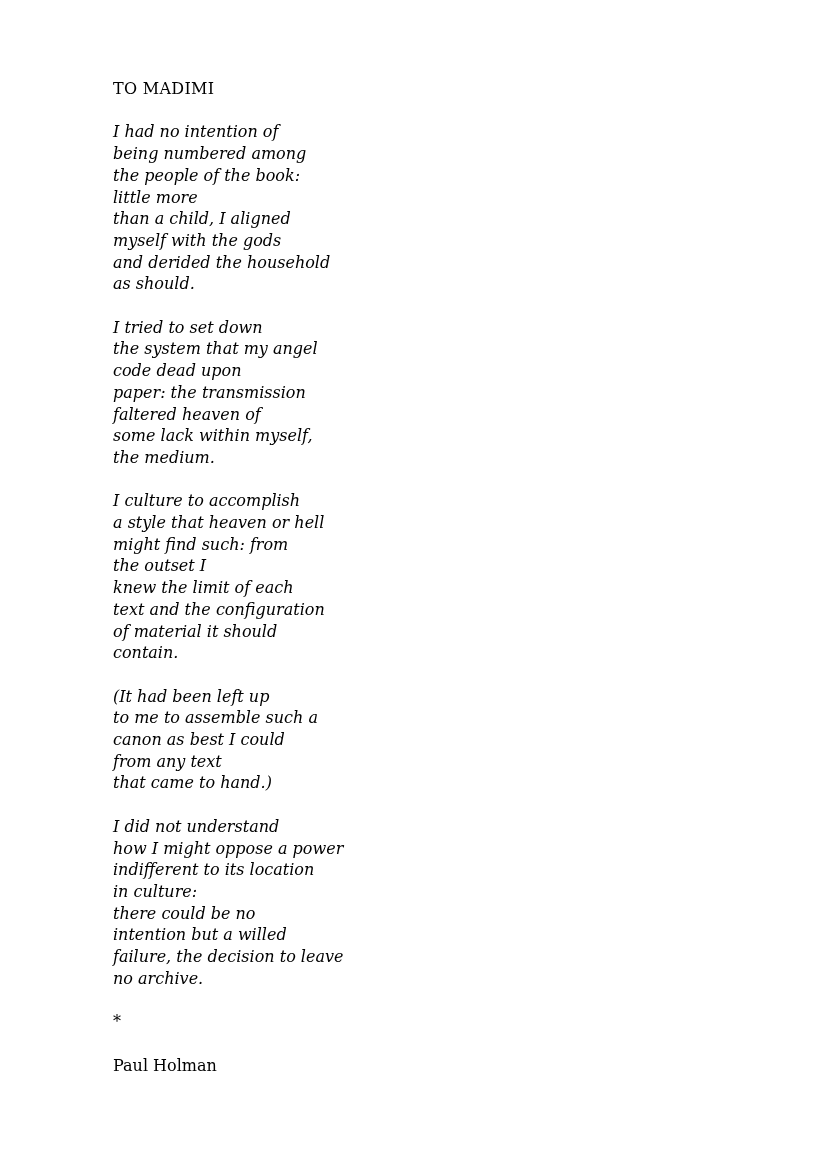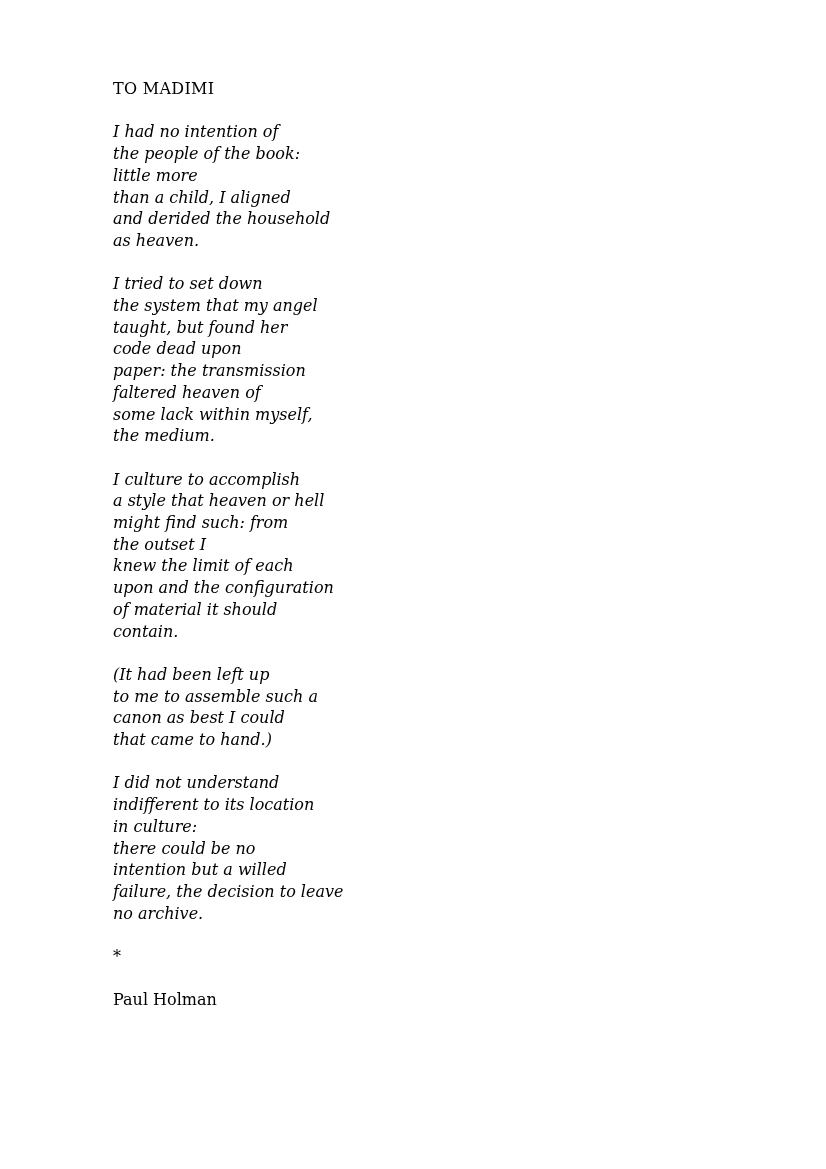--- a/index.html
+++ b/index.html
@@ -48,58 +48,61 @@
 </style>
 </head>
 <body>
 
 <main class="page">
 
   <h1 class="poem-title">TO MADIMI</h1>
 
   <div class="stanza">
     <div class="poem-line">I had no intention of</div>
+    <div class="poem-line">being numbered among</div>
     <div class="poem-line">the people of the book:</div>
     <div class="poem-line">little more</div>
     <div class="poem-line">than a child, I aligned</div>
+    <div class="poem-line">myself with the gods</div>
     <div class="poem-line">and derided the household</div>
-    <div class="poem-line">as heaven.</div>
+    <div class="poem-line">as should.</div>
   </div>
 
   <div class="stanza">
     <div class="poem-line">I tried to set down</div>
     <div class="poem-line">the system that my angel</div>
-    <div class="poem-line">taught, but found her</div>
     <div class="poem-line">code dead upon</div>
     <div class="poem-line">paper: the transmission</div>
     <div class="poem-line">faltered heaven of</div>
     <div class="poem-line">some lack within myself,</div>
     <div class="poem-line">the medium.</div>
   </div>
 
   <div class="stanza">
     <div class="poem-line">I culture to accomplish</div>
     <div class="poem-line">a style that heaven or hell</div>
     <div class="poem-line">might find such: from</div>
     <div class="poem-line">the outset I</div>
     <div class="poem-line">knew the limit of each</div>
-    <div class="poem-line">upon and the configuration</div>
+    <div class="poem-line">text and the configuration</div>
     <div class="poem-line">of material it should</div>
     <div class="poem-line">contain.</div>
   </div>
 
   <div class="stanza">
     <div class="poem-line">(It had been left up</div>
     <div class="poem-line">to me to assemble such a</div>
     <div class="poem-line">canon as best I could</div>
+    <div class="poem-line">from any text</div>
     <div class="poem-line">that came to hand.)</div>
   </div>
 
   <div class="stanza">
     <div class="poem-line">I did not understand</div>
+    <div class="poem-line">how I might oppose a power</div>
     <div class="poem-line">indifferent to its location</div>
     <div class="poem-line">in culture:</div>
     <div class="poem-line">there could be no</div>
     <div class="poem-line">intention but a willed</div>
     <div class="poem-line">failure, the decision to leave</div>
     <div class="poem-line">no archive.</div>
   </div>
 
   <div class="separator">*</div>
 

